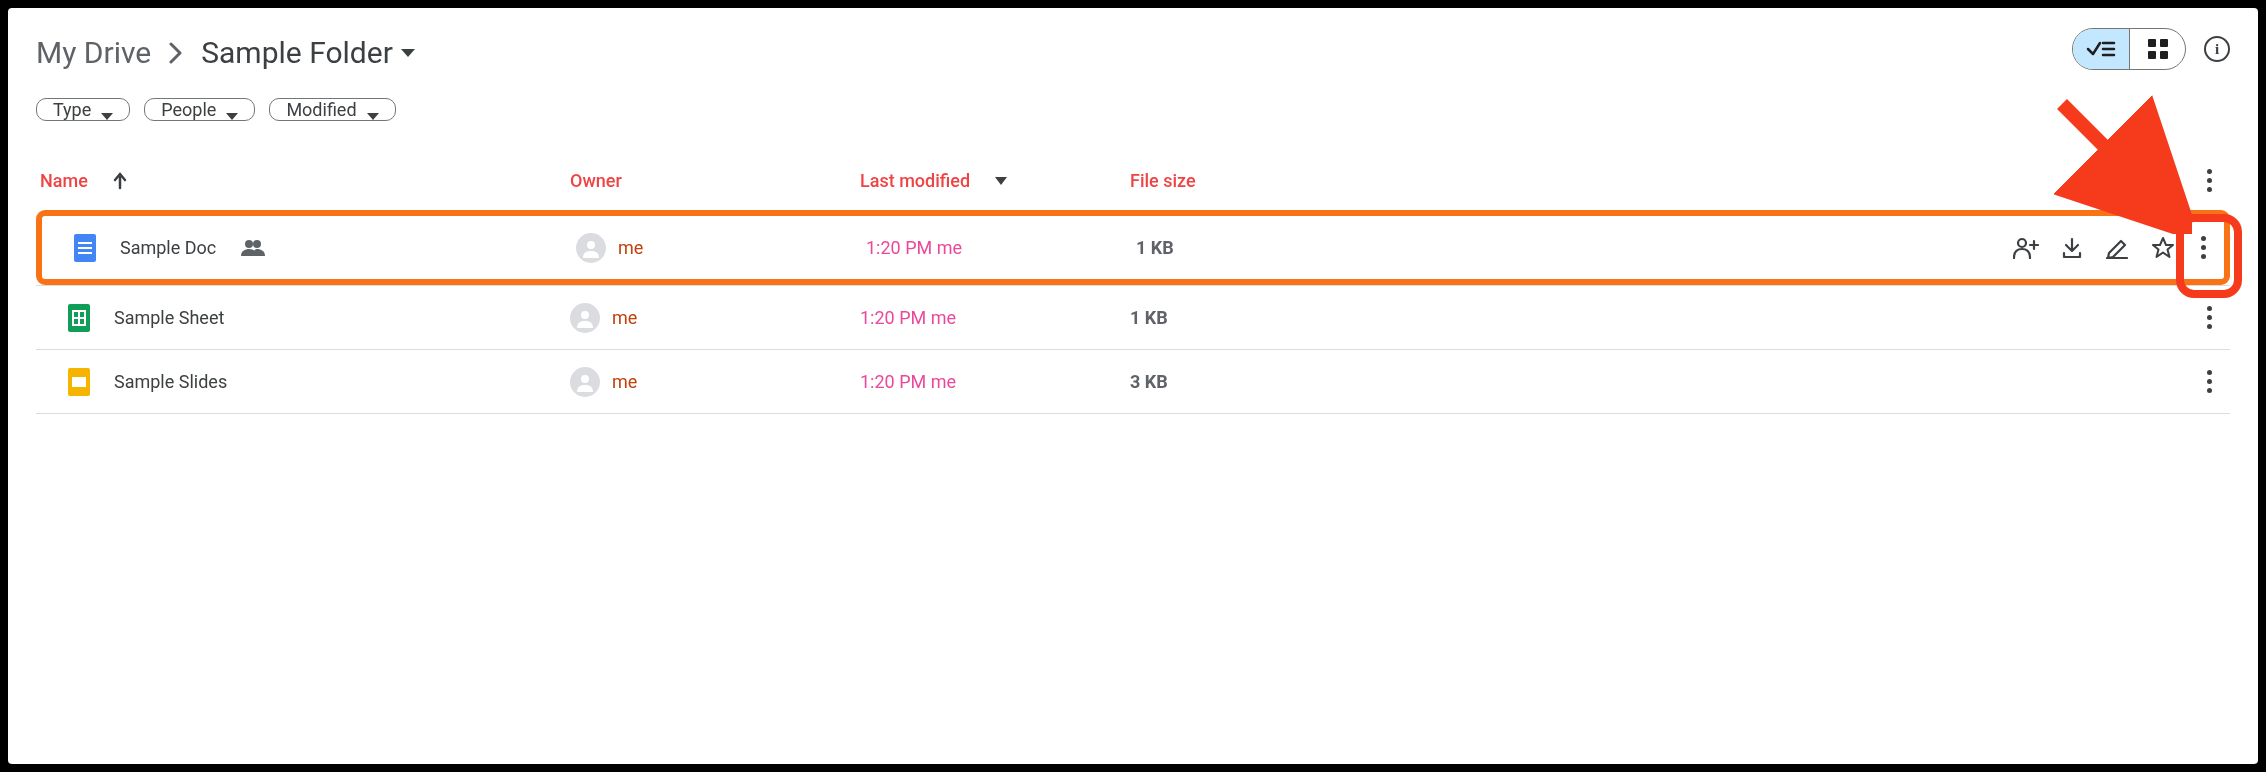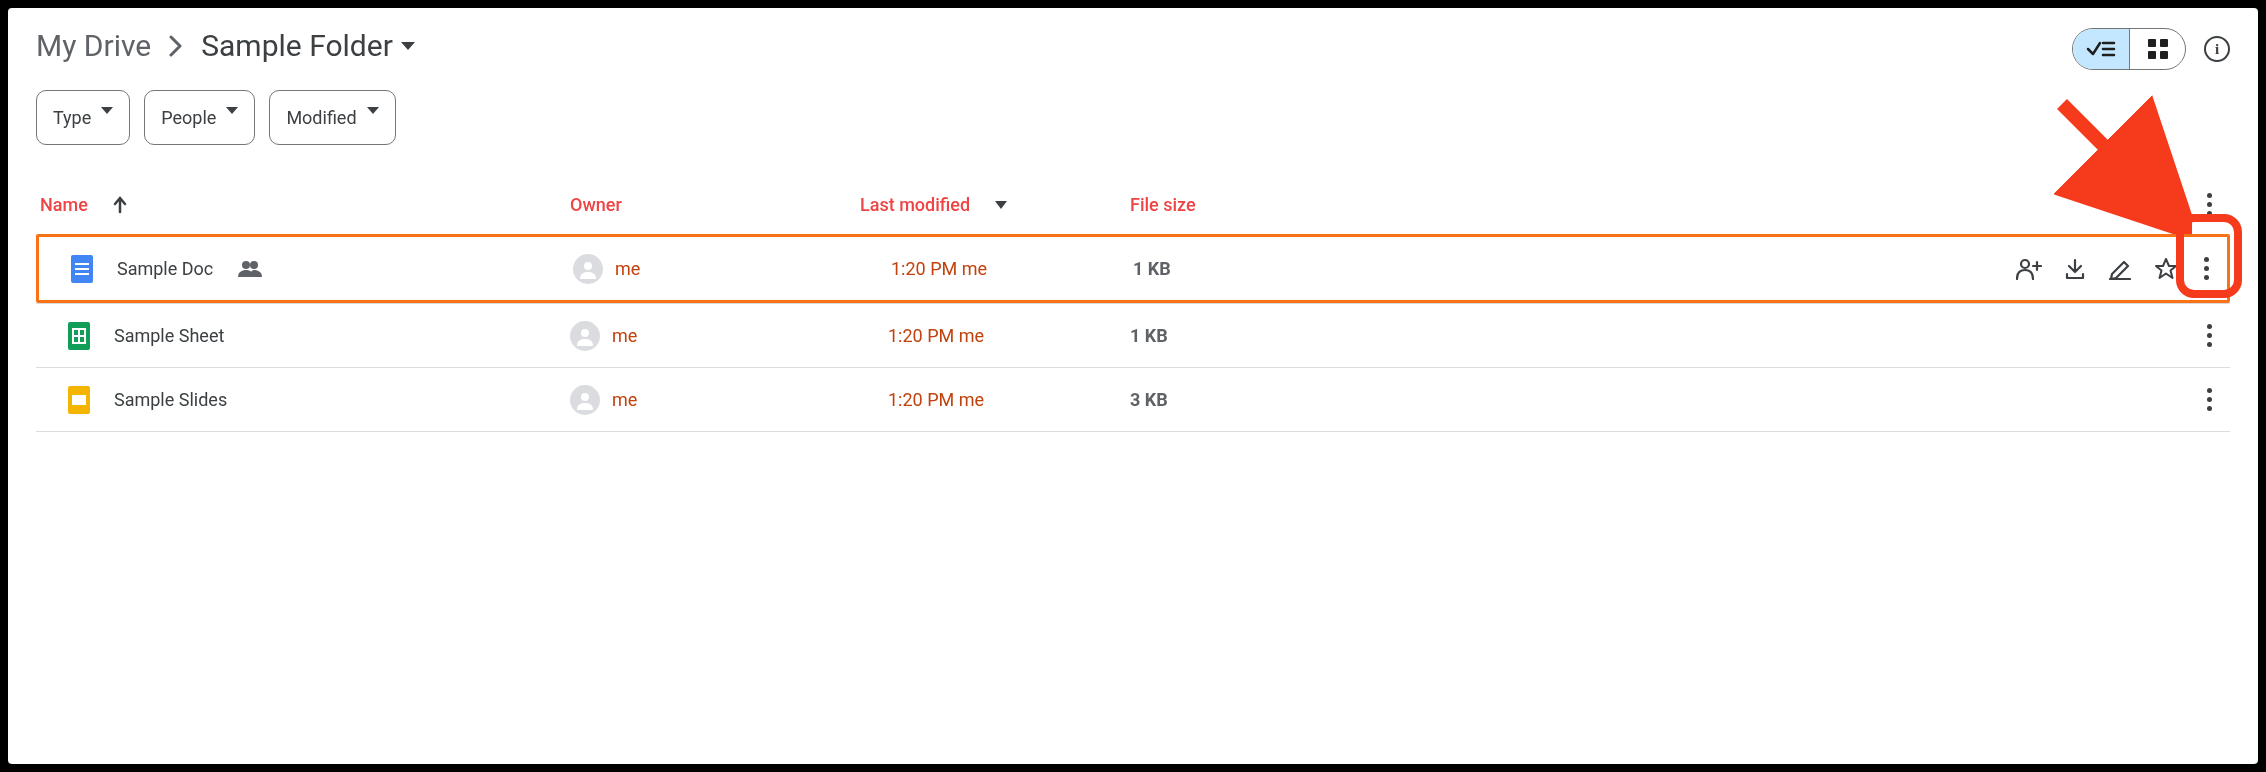--- a/index.html
+++ b/index.html
@@ -12,22 +12,22 @@
     background: #fff;
     width: 100%;
     height: 756px;
     border-radius: 4px;
     padding: 20px 28px;
     position: relative;
   }
   .header-row {
     display: flex;
     justify-content: space-between;
-    align-items: flex-start;
-    margin-bottom: 20px;
+    align-items: flex-end;
+    margin-bottom: 28px;
   }
   .breadcrumb {
     display: flex;
     align-items: center;
     gap: 18px;
     font-size: 30px;
     color: #3c4043;
   }
   .breadcrumb .root { color: #5f6368; font-size: 30px; cursor: pointer; }
   .breadcrumb .chevron { color: #5f6368; display:flex; }
@@ -48,23 +48,23 @@
     justify-content: center;
     cursor: pointer;
   }
   .view-toggle .seg.active {
     background: #c2e7ff;
   }
   .view-toggle .seg + .seg { border-left: 1px solid #747775; }
   .info-btn { width: 26px; height: 26px; border: 2px solid #3c4043; border-radius: 50%; display:flex; align-items:center; justify-content:center; font-size:15px; font-family: serif; font-weight:bold; cursor:pointer; color:#3c4043;}
   .filter-row { display: flex; gap: 14px; margin-bottom: 44px; }
   .chip {
-    display: flex; align-items: flex-start; gap: 10px;
+    display: flex; align-items: flex-end; gap: 10px;
     border: 1px solid #747775; border-radius: 10px;
-    padding: 16px 16px; font-size: 18px; color: #3c4043;
+    padding: 0 16px; font-size: 18px; color: #3c4043;
     cursor: pointer; background:#fff;
   }
   .chip .drop { width:0;height:0;border-left:6px solid transparent;border-right:6px solid transparent;border-top:7px solid #3c4043;}
   .table { width: 100%; }
   .th-row {
     display: grid;
     grid-template-columns: 530px 290px 270px 260px 1fr;
     align-items: center;
     padding: 0 4px 14px 4px;
     font-size: 18px;
@@ -79,38 +79,38 @@
     display: grid;
     grid-template-columns: 530px 290px 270px 260px 1fr;
     align-items: center;
     padding: 16px 4px;
     border-top: 1px solid #dadce0;
     font-size: 18px;
     color: #3c4043;
   }
   .file-row:last-child { border-bottom: 1px solid #dadce0; }
   .file-row.selected {
-    border: 3px solid #f97316;
-    border-radius: 2px;
+    border: 6px solid #f97316;
+    border-radius: 9px;
   }
   .name-cell { display:flex; align-items:center; gap: 24px; padding-left: 28px;}
   .file-icon { width:22px; height:28px; border-radius:2px; display:flex; flex-direction:column; justify-content:center; gap:3px; padding:6px 4px; flex-shrink:0;}
   .file-icon.docs { background:#4285f4;}
   .file-icon.sheets{ background:#0f9d58;}
   .file-icon.slides{ background:#f4b400;}
   .file-icon .line { height:2px; background:#fff; }
   .file-icon.sheets .grid { width:100%; height:100%; background:
     linear-gradient(#fff,#fff) center/2px 100% no-repeat,
     linear-gradient(#fff,#fff) center/100% 2px no-repeat;
     border:2px solid #fff; box-sizing:border-box;}
   .file-icon.slides .box { width:100%; height:10px; background:#fff; margin:auto;}
   .shared-badge { display:flex; color:#5f6368; }
   .owner-cell { display:flex; align-items:center; gap:12px; color:#c2410c; }
   .avatar { width:30px; height:30px; border-radius:50%; background:#dadce0; display:flex; align-items:center; justify-content:center;}
-  .modified-cell { color:#c2410c;margin-left:28px; }
+  .modified-cell { color:#ec4899; }
   .size-cell { color:#5f6368;font-weight:bold; }
   .actions-cell { display:flex; justify-content:flex-end; align-items:center; gap: 22px; padding-right:10px;}
   .action-icon { color:#3c4043; cursor:pointer; display:flex;}
   .more-dots { display:flex; flex-direction:column; gap:4px; cursor:pointer; padding:4px;}
   .more-dots .d { width:5px;height:5px;border-radius:50%;background:#3c4043;}
   .sort-arrow { display:flex; }
 
   
   .annotation-arrow {
     position: absolute;

